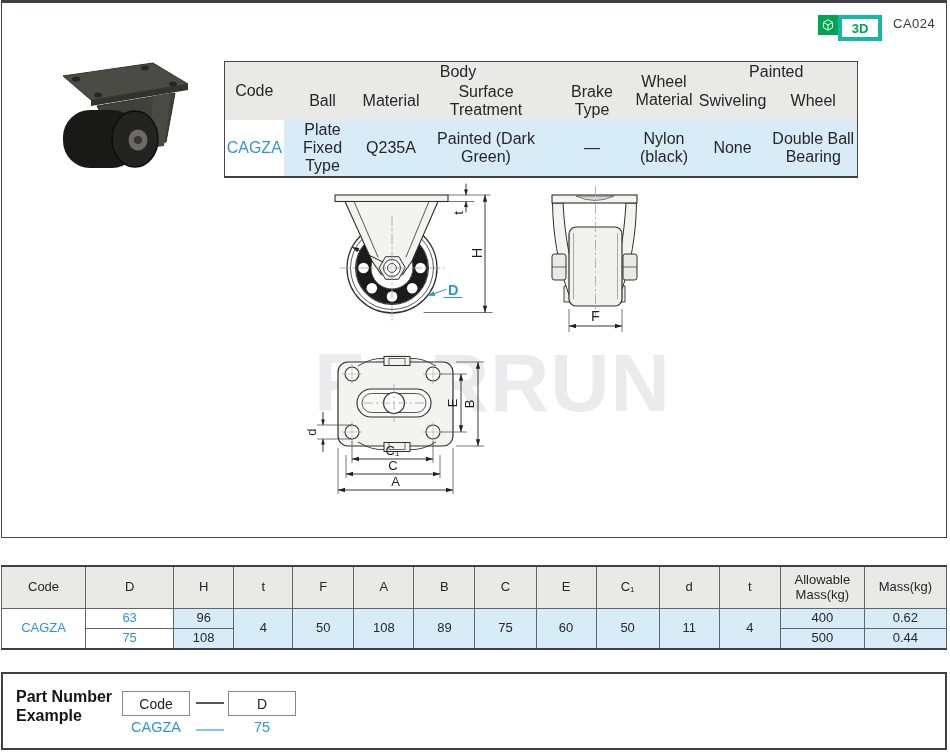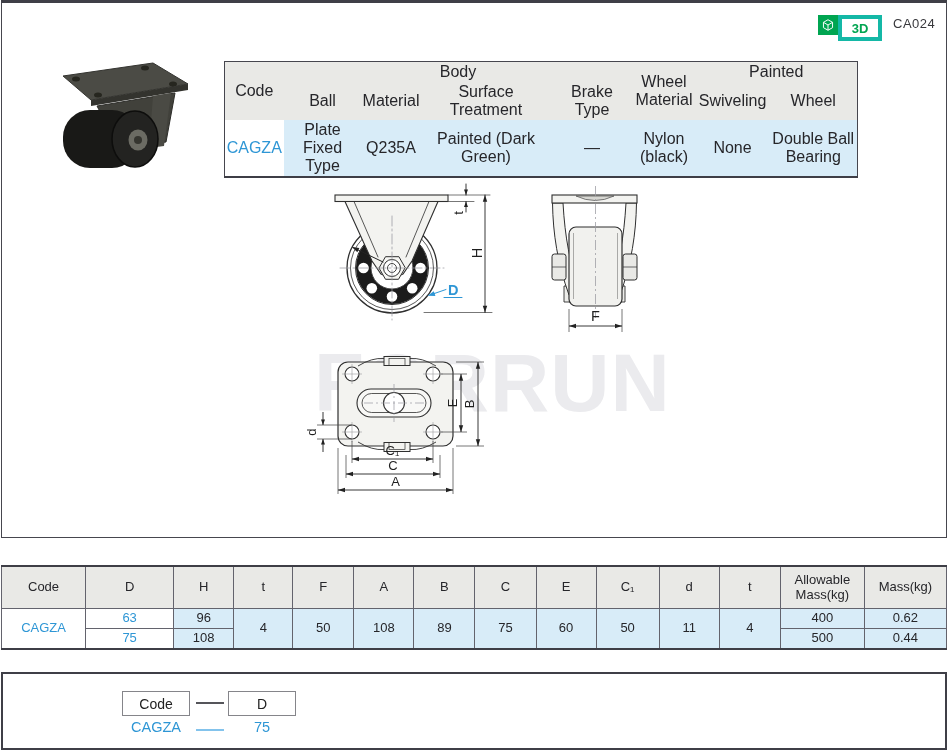--- a/index.html
+++ b/index.html
@@ -319,20 +319,22 @@
         <td class="link">75</td>
         <td class="bl">108</td>
         <td class="bl">500</td>
         <td class="bl">0.44</td>
       </tr>
     </tbody>
       </table>
   </div>
 
   <div class="abs pn-box"></div>
+  <div class="abs pn-title">Part Number
+Example</div>
   <div class="abs pn-cell" style="left:122px;top:691px;">Code</div>
   <div class="abs pn-dash" style="left:196px;top:702px;"></div>
   <div class="abs pn-cell" style="left:228px;top:691px;">D</div>
   <div class="abs pn-val link" style="left:122px;top:719px;">CAGZA</div>
   <div class="abs pn-dash blue" style="left:196px;top:729px;"></div>
   <div class="abs pn-val link" style="left:228px;top:719px;">75</div>
 
 </div>
 
 </body></html>

